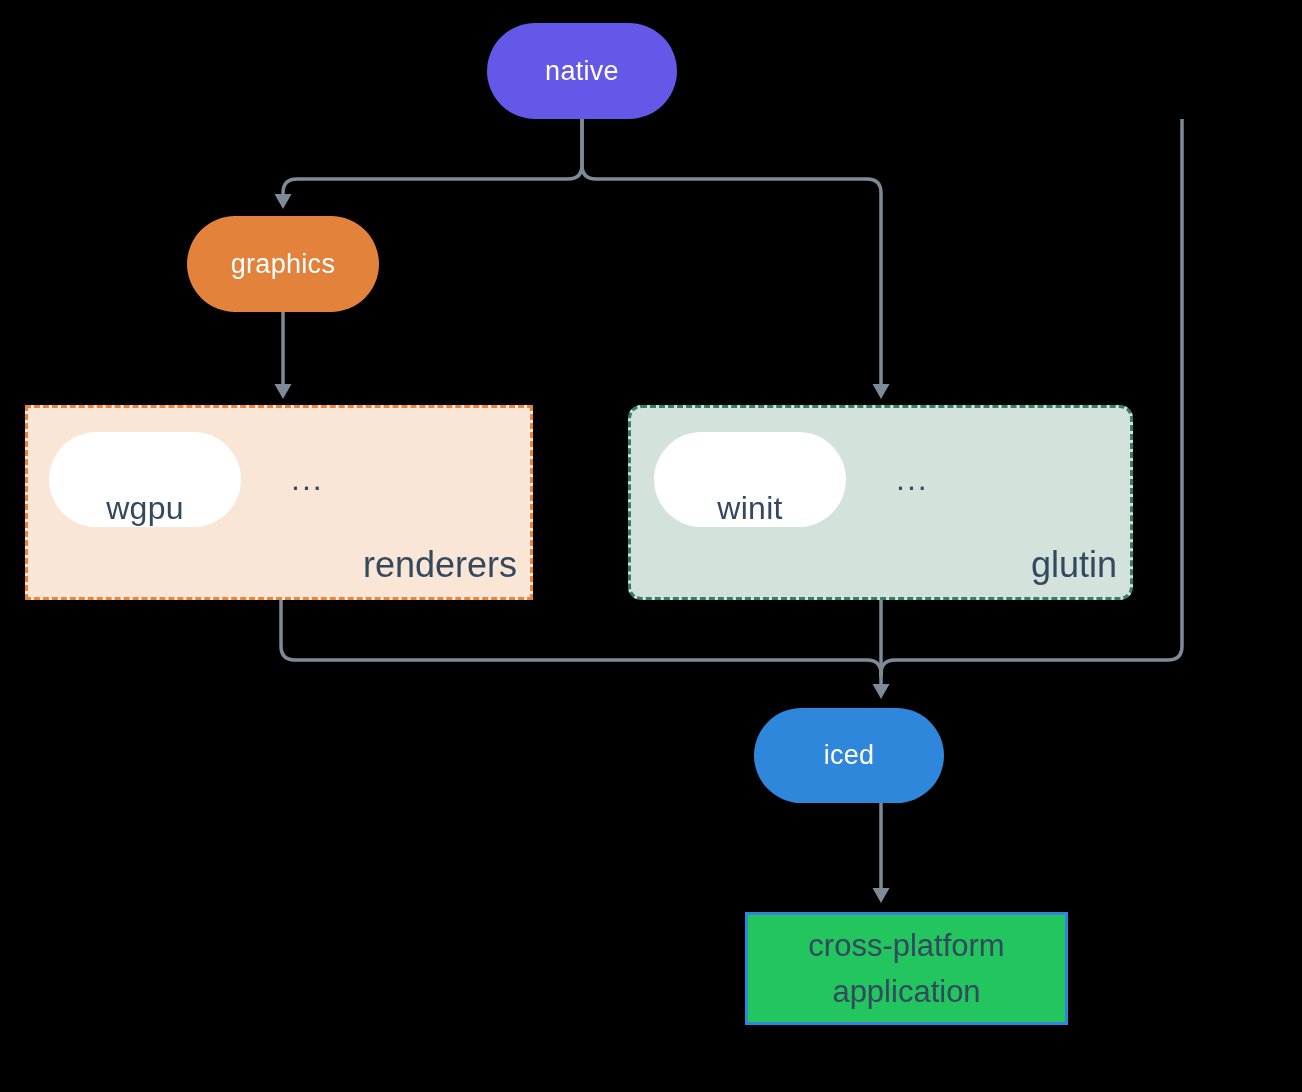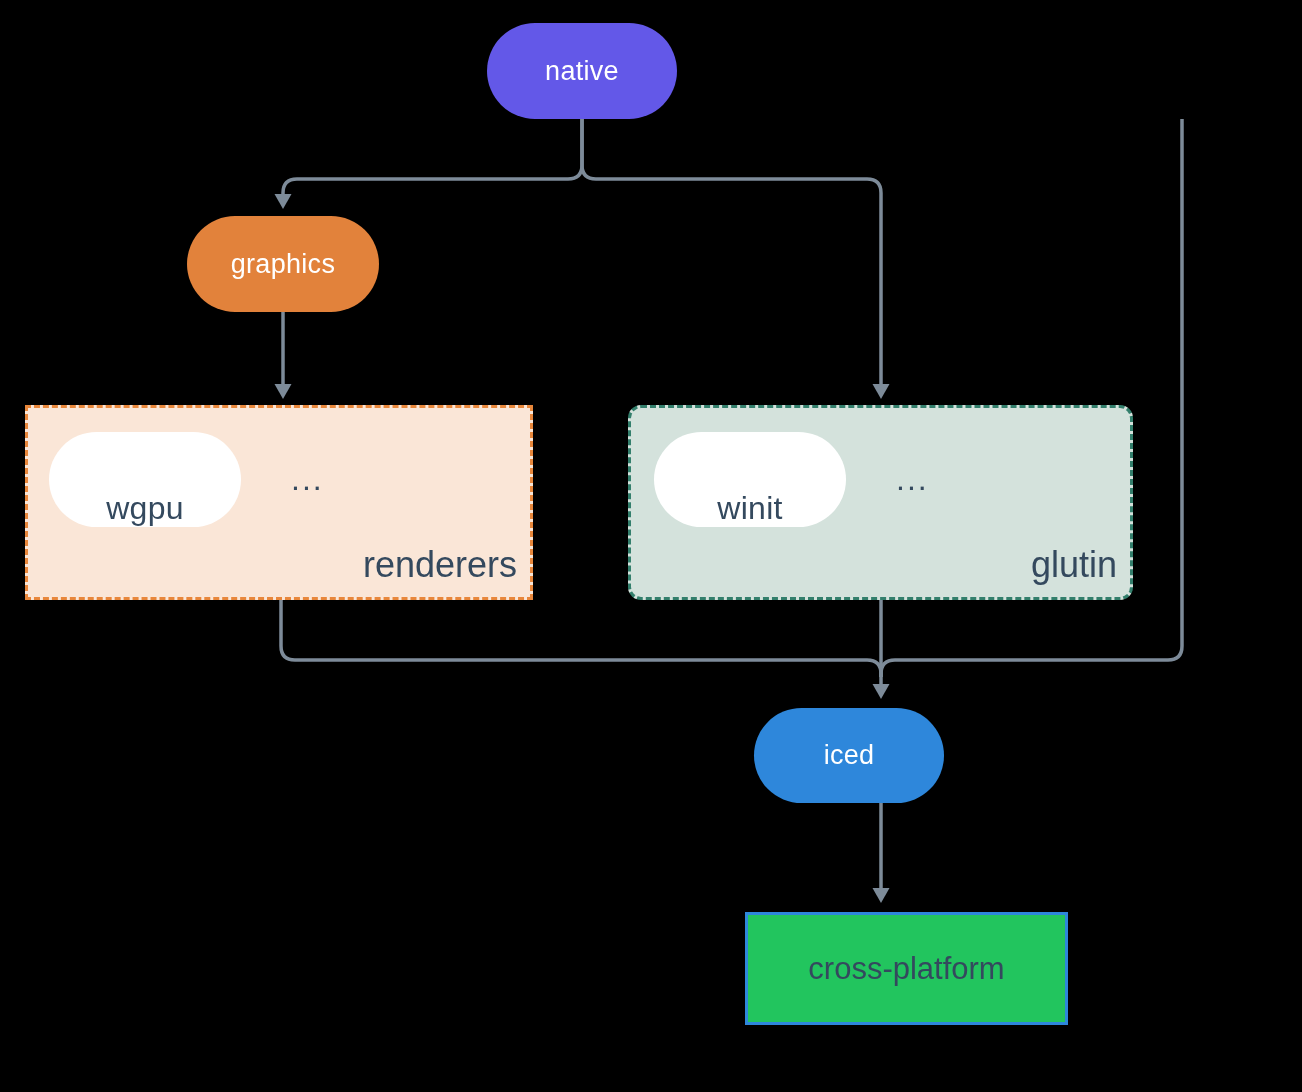--- a/index.html
+++ b/index.html
@@ -171,15 +171,16 @@
     </div>
     <div class="group-label">glutin</div>
   </div>
 
   <div class="pill blue" style="left:754px; top:708px; width:190px; height:95px;">
     <span>iced</span>
   </div>
 
   <div class="app-box">
     <div>cross-platform</div>
+    <div>application</div>
   </div>
 
 </div>
 
 </body></html>

